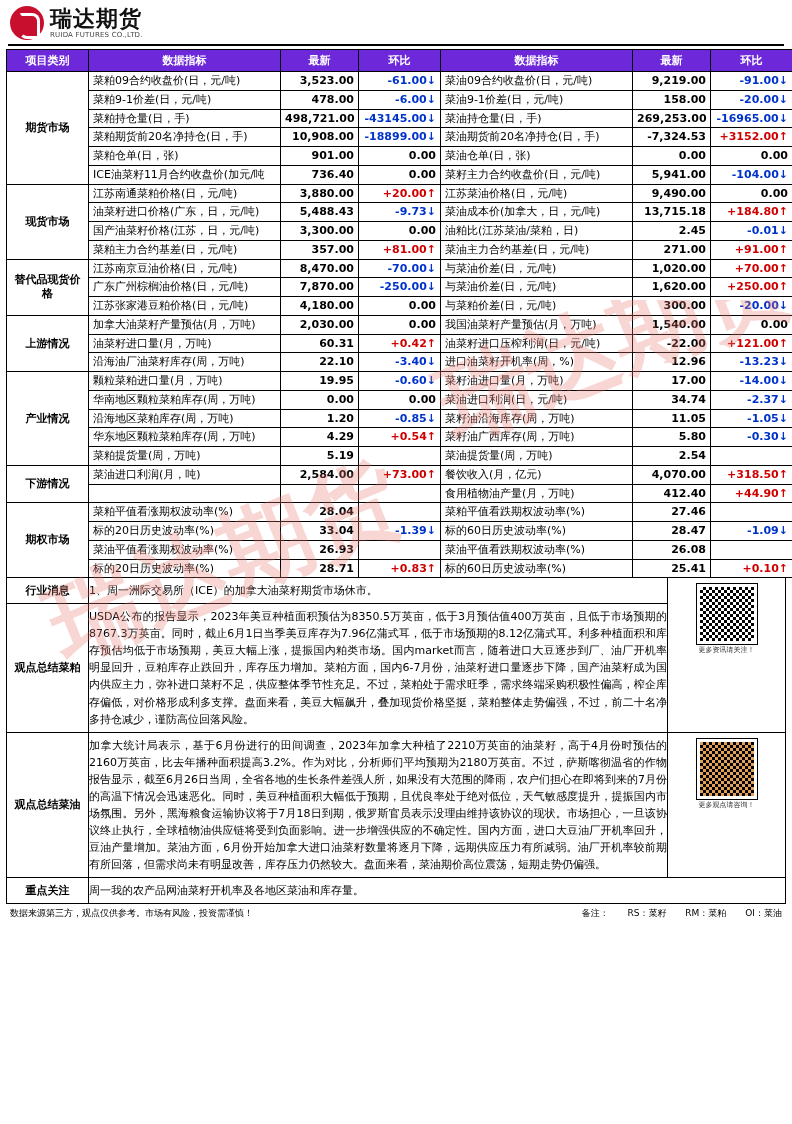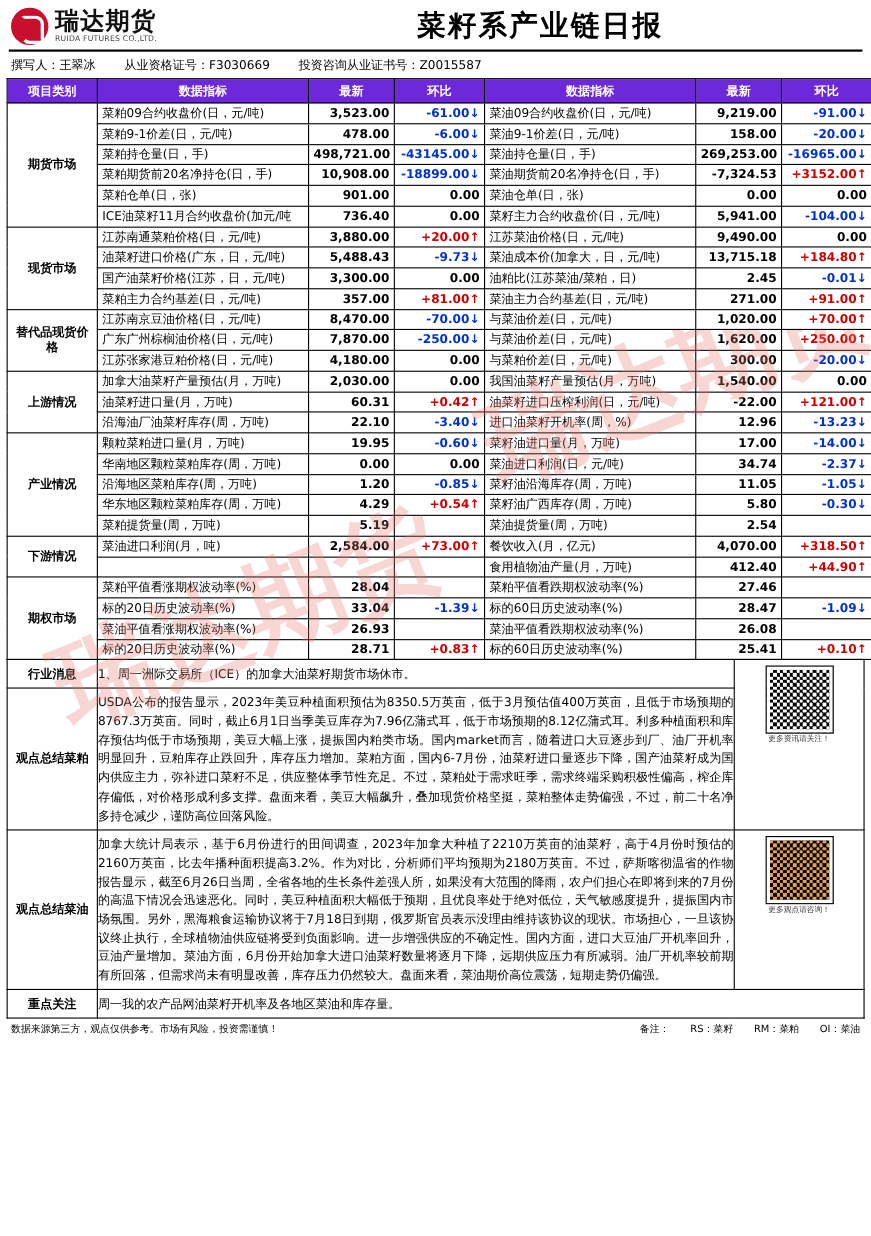--- a/index.html
+++ b/index.html
@@ -114,29 +114,23 @@
   </div>
 
   <div class="hdr">
     <div class="logo-wrap">
       <div class="logo-mark"></div>
       <div>
         <div class="logo-text-cn">瑞达期货</div>
         <div class="logo-text-en">RUIDA FUTURES CO.,LTD.</div>
       </div>
     </div>
-    <div class="doc-title">菜籽系产业链日报</div>
   </div>
   <div class="hdr-rule"></div>
 
-  <div class="byline">
-    <span>撰写人：王翠冰</span>
-    <span>从业资格证号：F3030669</span>
-    <span>投资咨询从业证书号：Z0015587</span>
-  </div>
 
   <table class="grid">
     <colgroup>
       <col class="c-cat">
         <col class="c-lbl">
         <col class="c-num">
         <col class="c-chg">
       <col class="c-lbl">
         <col class="c-num">
         <col class="c-chg">

